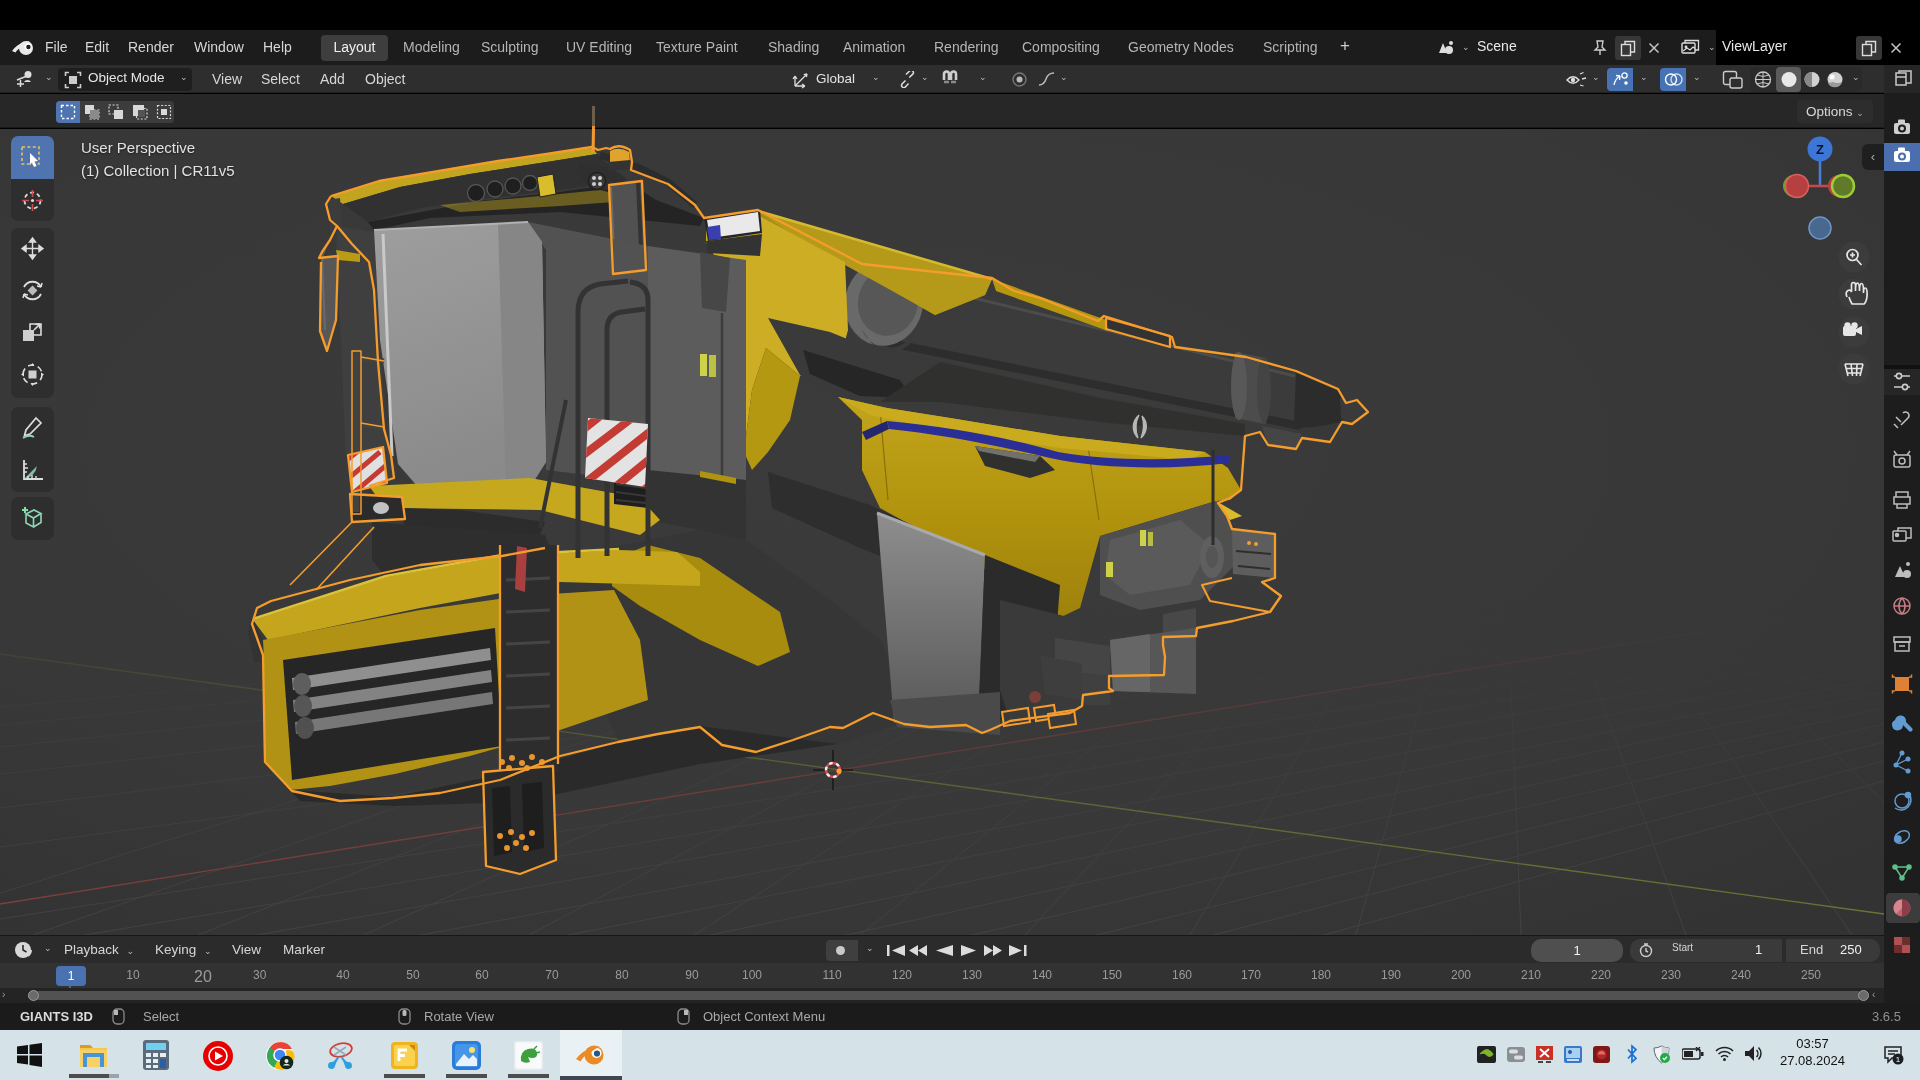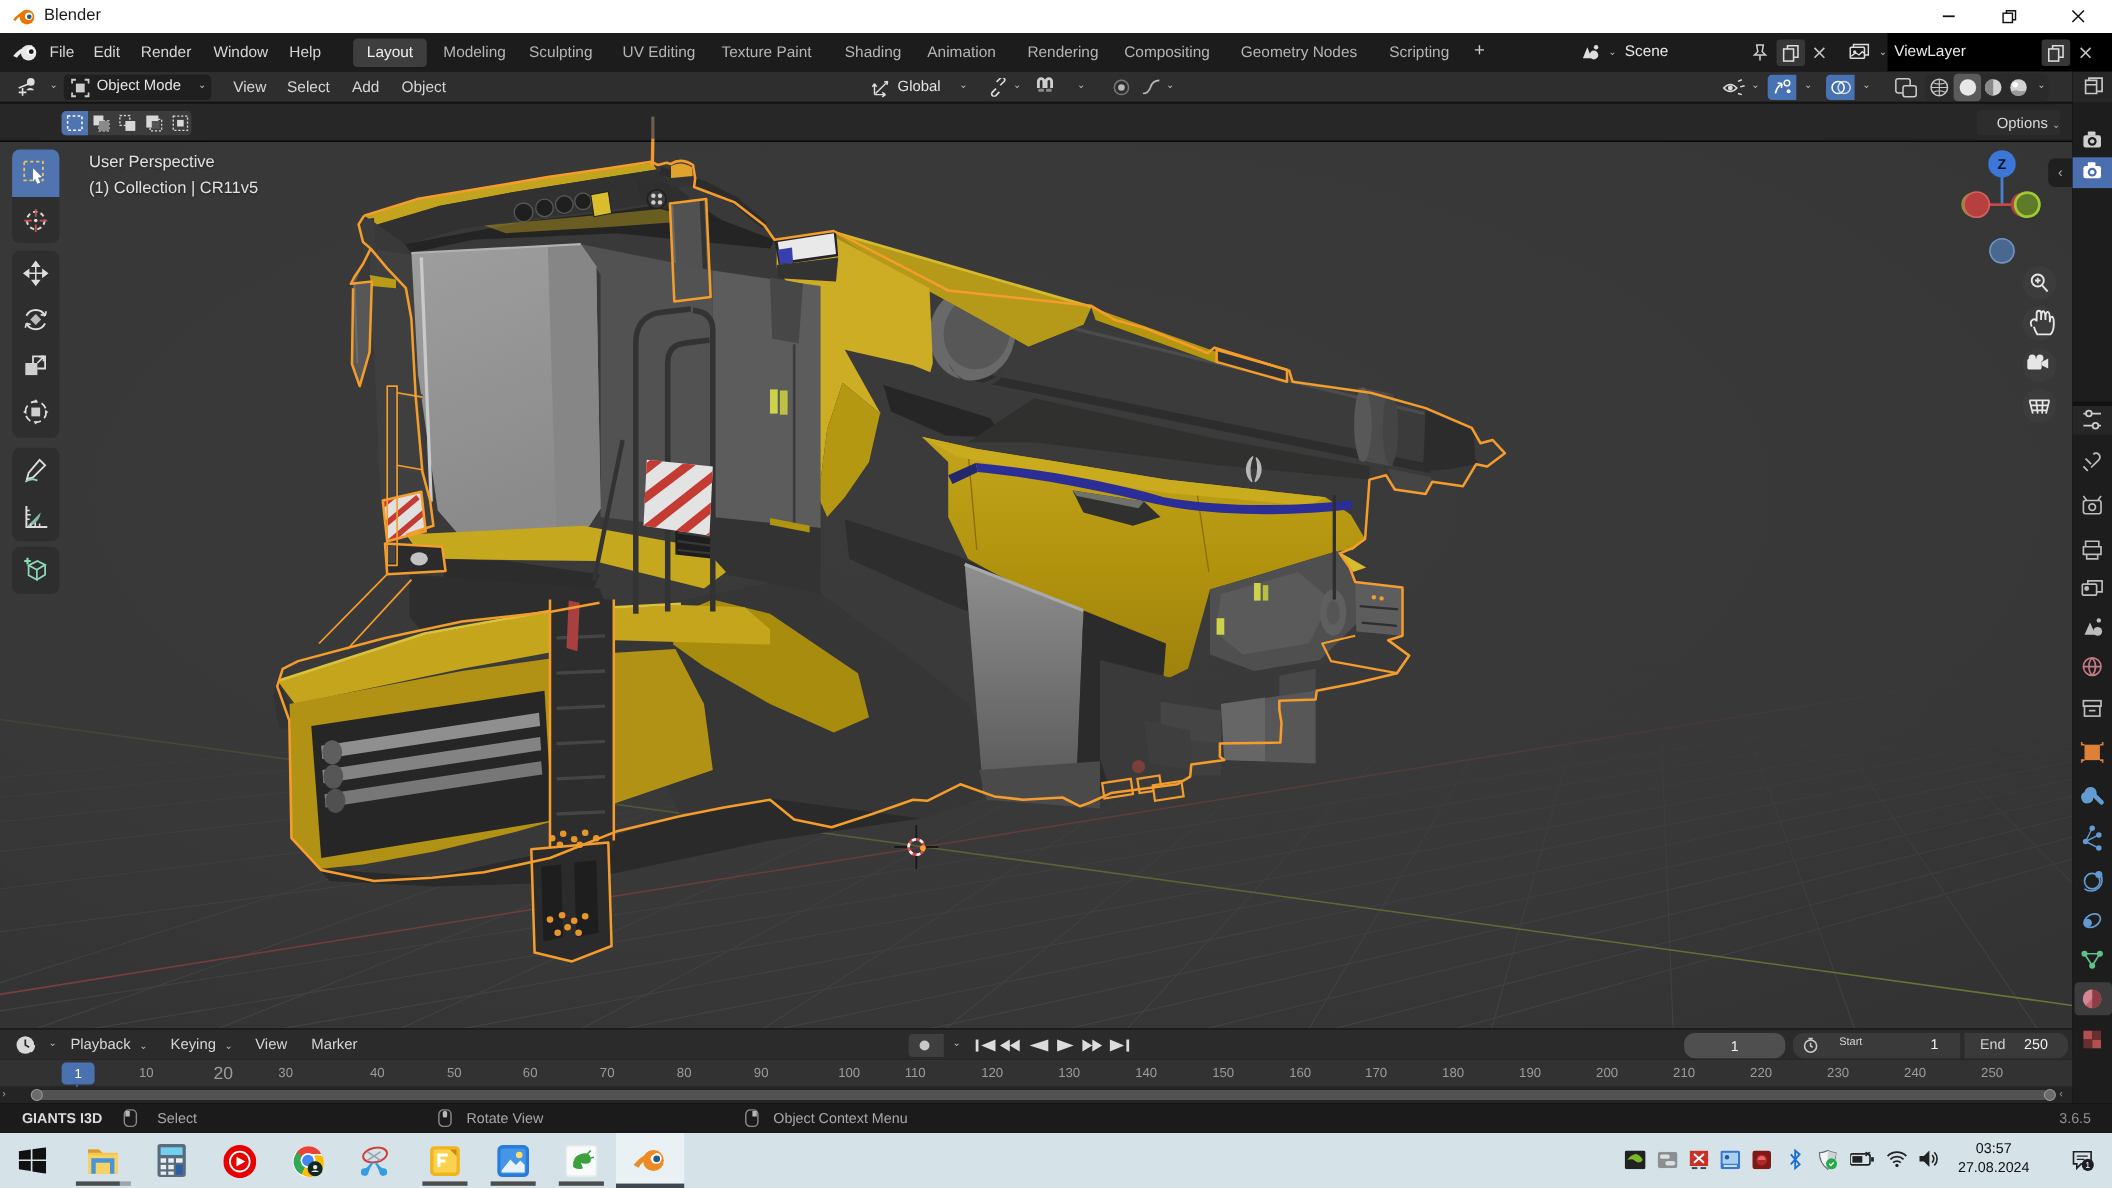--- a/index.html
+++ b/index.html
@@ -3,39 +3,20 @@
 *{margin:0;padding:0;box-sizing:border-box}
 html,body{width:1920px;height:1080px;overflow:hidden;background:#000;font-family:"Liberation Sans",sans-serif}
 .abs{position:absolute}
 #stage{position:relative;width:1920px;height:1080px}
 .mi{color:#d6d6d6;font-size:14px}
 .ch{color:#bbb;font-size:9px;margin-left:4px}
 </style></head>
 <body>
 <div id="stage">
 
-<div class="abs" style="left:0;top:0;width:1920px;height:30px;background:#fff">
- <svg class="abs" style="left:11px;top:6px" width="22" height="18" viewBox="0 0 22 18">
-  <circle cx="13.5" cy="9.5" r="6.7" fill="#ea7600"></circle>
-        <circle cx="15.2" cy="8.8" r="3.4" fill="#fff"></circle>
-        <circle cx="15.6" cy="9.2" r="2.1" fill="#265787"></circle>
-  <path d="M1 12 Q5 6 12 4 L16 3 10 7 Q5 10 3 13 Z" fill="#ea7600"></path>
- </svg>
- <div class="abs" style="left:40px;top:5px;font-size:15px;color:#1a1a1a">Blender</div>
- <svg class="abs" style="left:1766px;top:12px" width="13" height="6">
-        <rect x="0" y="2" width="11" height="1.6" fill="#111"></rect>
-      </svg>
- <svg class="abs" style="left:1820px;top:8px" width="15" height="14" viewBox="0 0 15 14">
-        <rect x="1" y="4" width="8.5" height="8.5" fill="none" stroke="#111" stroke-width="1.3"></rect>
-        <path d="M4 4 V1.7 H12.3 V10 H10" fill="none" stroke="#111" stroke-width="1.3"></path>
-      </svg>
- <svg class="abs" style="left:1882px;top:8px" width="15" height="14" viewBox="0 0 15 14">
-        <path d="M2 1.5 L12.5 12 M12.5 1.5 L2 12" stroke="#111" stroke-width="1.4"></path>
-      </svg>
-</div>
 
 <div class="abs" style="left:0;top:30px;width:1716px;height:35px;background:#1c1c1c">
  <svg class="abs" style="left:11px;top:8px" width="26" height="20" viewBox="0 0 26 20">
   <circle cx="15" cy="10" r="7" fill="#e8e8e8"></circle>
         <circle cx="17" cy="8.6" r="3.6" fill="#fff"></circle>
         <circle cx="17.4" cy="9" r="2.2" fill="#1c1c1c"></circle>
   <path d="M1 13 Q6 6 14 4 L19 3 12 8 Q6.5 11 4.5 14.5 Z" fill="#e8e8e8"></path>
  </svg>
  <div class="abs mi" style="left:45px;top:9px">File</div>
  <div class="abs mi" style="left:85px;top:9px">Edit</div>
@@ -192,21 +173,21 @@
       </svg>
  <svg class="abs" style="left:132px;top:10px" width="16" height="16" viewBox="0 0 16 16">
         <rect x="1" y="1" width="11" height="11" fill="#d8d8d8"></rect>
         <rect x="4.5" y="4.5" width="10.5" height="10.5" fill="none" stroke="#d8d8d8" stroke-width="1.2" stroke-dasharray="2 1.6"></rect>
         <rect x="6" y="6" width="7" height="7" fill="#555"></rect>
       </svg>
  <svg class="abs" style="left:156px;top:10px" width="16" height="16" viewBox="0 0 16 16">
         <rect x="1.5" y="1.5" width="13" height="13" fill="none" stroke="#d8d8d8" stroke-width="1.2" stroke-dasharray="2 1.6"></rect>
         <rect x="5" y="5" width="6" height="6" fill="#d8d8d8"></rect>
       </svg>
- <div class="abs" style="left:1797px;top:6px;width:76px;height:23px;background:#2d2d2d;border-radius:4px;color:#d9d9d9;font-size:13.5px;text-align:right;padding-left:9px;line-height:23px">Options <span style="font-size:9px;color:#aaa">⌄</span></div>
+ <div class="abs" style="left:1797px;top:6px;width:76px;height:23px;background:#2d2d2d;border-radius:4px;color:#d9d9d9;font-size:13.5px;text-align:left;padding-left:9px;line-height:23px">Options <span style="font-size:9px;color:#aaa">⌄</span></div>
  <div class="abs" style="left:592px;top:12px;width:2.5px;height:20px;background:#6b5e4a"></div>
  <div class="abs" style="left:592px;top:32px;width:2.5px;height:3px;background:#e8933a"></div>
 </div>
 
 <div class="abs" style="left:0;top:129px;width:1884px;height:806px;background:#3a3a3a;overflow:hidden">
 <svg width="1884" height="806" viewBox="0 129 1884 806" style="position:absolute;left:0;top:0">
  <defs>
   <radialGradient id="vg" cx="45%" cy="40%" r="75%">
    <stop offset="0%" stop-color="#3b3b3b"></stop>
             <stop offset="70%" stop-color="#383838"></stop>
@@ -692,21 +673,21 @@
  <div class="abs" style="left:69px;top:23px;width:2px;height:16px;background:#4a72b0;opacity:.85"></div>
  <div class="abs" style="left:113px;top:5px;width:40px;text-align:center;color:#9b9b9b;font-size:12px">10</div>
  <div class="abs" style="left:183px;top:5px;width:40px;text-align:center;color:#9b9b9b;font-size:16px">20</div>
  <div class="abs" style="left:253px;top:5px;width:40px;text-align:left;color:#9b9b9b;font-size:12px">30</div>
  <div class="abs" style="left:323px;top:5px;width:40px;text-align:center;color:#9b9b9b;font-size:12px">40</div>
  <div class="abs" style="left:393px;top:5px;width:40px;text-align:center;color:#9b9b9b;font-size:12px">50</div>
  <div class="abs" style="left:462px;top:5px;width:40px;text-align:center;color:#9b9b9b;font-size:12px">60</div>
  <div class="abs" style="left:532px;top:5px;width:40px;text-align:center;color:#9b9b9b;font-size:12px">70</div>
  <div class="abs" style="left:602px;top:5px;width:40px;text-align:center;color:#9b9b9b;font-size:12px">80</div>
  <div class="abs" style="left:672px;top:5px;width:40px;text-align:center;color:#9b9b9b;font-size:12px">90</div>
- <div class="abs" style="left:742px;top:5px;width:40px;text-align:right;color:#9b9b9b;font-size:12px">100</div>
+ <div class="abs" style="left:742px;top:5px;width:40px;text-align:left;color:#9b9b9b;font-size:12px">100</div>
  <div class="abs" style="left:812px;top:5px;width:40px;text-align:center;color:#9b9b9b;font-size:12px">110</div>
  <div class="abs" style="left:882px;top:5px;width:40px;text-align:center;color:#9b9b9b;font-size:12px">120</div>
  <div class="abs" style="left:952px;top:5px;width:40px;text-align:center;color:#9b9b9b;font-size:12px">130</div>
  <div class="abs" style="left:1022px;top:5px;width:40px;text-align:center;color:#9b9b9b;font-size:12px">140</div>
  <div class="abs" style="left:1092px;top:5px;width:40px;text-align:center;color:#9b9b9b;font-size:12px">150</div>
  <div class="abs" style="left:1162px;top:5px;width:40px;text-align:center;color:#9b9b9b;font-size:12px">160</div>
  <div class="abs" style="left:1231px;top:5px;width:40px;text-align:center;color:#9b9b9b;font-size:12px">170</div>
  <div class="abs" style="left:1301px;top:5px;width:40px;text-align:center;color:#9b9b9b;font-size:12px">180</div>
  <div class="abs" style="left:1371px;top:5px;width:40px;text-align:center;color:#9b9b9b;font-size:12px">190</div>
  <div class="abs" style="left:1441px;top:5px;width:40px;text-align:center;color:#9b9b9b;font-size:12px">200</div>

